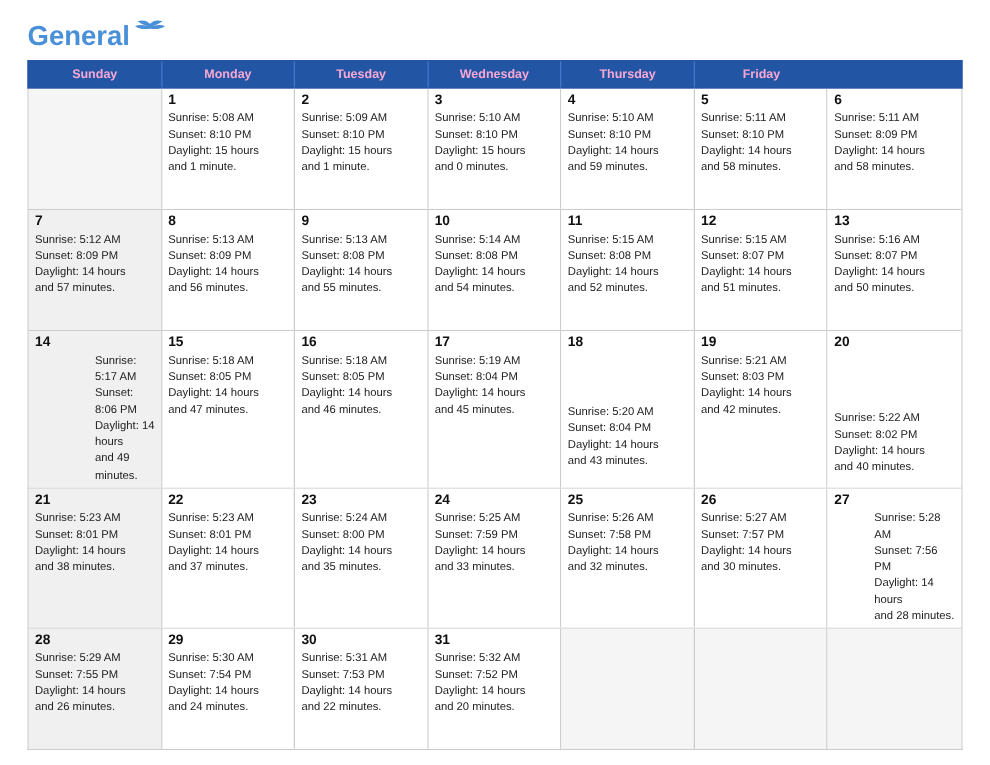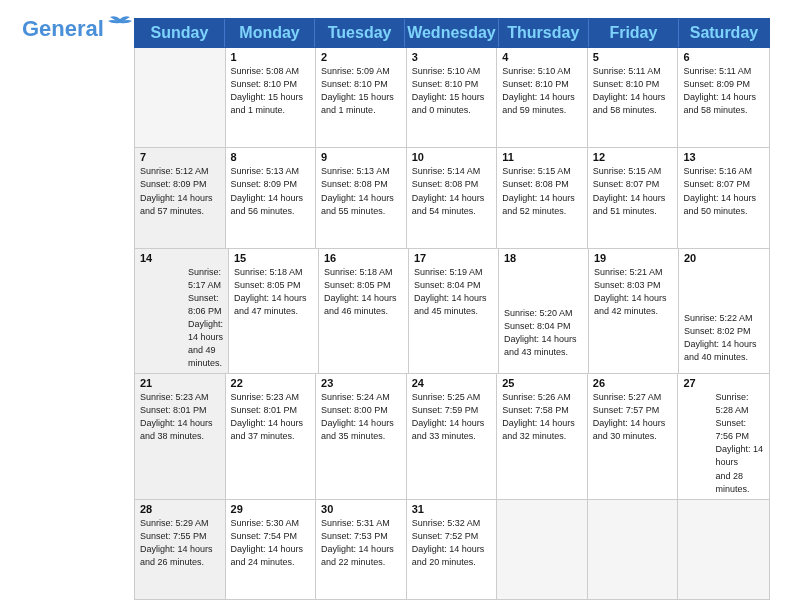--- a/index.html
+++ b/index.html
@@ -8,20 +8,21 @@
       height: 612px;
       font-family: Arial, sans-serif;
       background: #fff;
       overflow: hidden;
     }
     .page {
       width: 792px;
       height: 612px;
       padding: 18px 22px 12px 22px;
       display: flex;
+      flex-direction: column;
     }
     .header {
       display: flex;
       justify-content: space-between;
       align-items: flex-start;
       margin-bottom: 10px;
     }
     .logo {
       display: flex;
       flex-direction: column;
@@ -53,22 +54,22 @@
       display: flex;
       flex-direction: column;
     }
     .cal-header {
       display: grid;
       grid-template-columns: repeat(7, 1fr);
       background: #2255a4;
       border: 1px solid #2255a4;
     }
     .cal-header-cell {
-      color: #7dd3fc;
-      font-size: 16px;
+      color: #f9a8d4;
+      font-size: 10px;
       font-weight: bold;
       text-align: center;
       padding: 5px 2px;
       border-right: 1px solid #4477cc;
     }
     .cal-header-cell:last-child { border-right: none; }
     .cal-body {
       flex: 1;
       display: flex;
       flex-direction: column;
@@ -129,21 +130,20 @@
   </div>
 
   <div class="calendar">
     <div class="cal-header">
     <div class="cal-header-cell">Sunday</div>
         <div class="cal-header-cell">Monday</div>
         <div class="cal-header-cell">Tuesday</div>
         <div class="cal-header-cell">Wednesday</div>
         <div class="cal-header-cell">Thursday</div>
         <div class="cal-header-cell">Friday</div>
-        <div class="cal-header-cell">Saturday</div>
       </div>
     <div class="cal-body">
     <div class="cal-row">
           <div class="cal-cell empty"></div>
           <div class="cal-cell">
             <div class="day-num">1</div>
             <div class="cell-info" style="white-space: pre-line;">Sunrise: 5:08 AM
 Sunset: 8:10 PM
 Daylight: 15 hours
 and 1 minute.</div>

